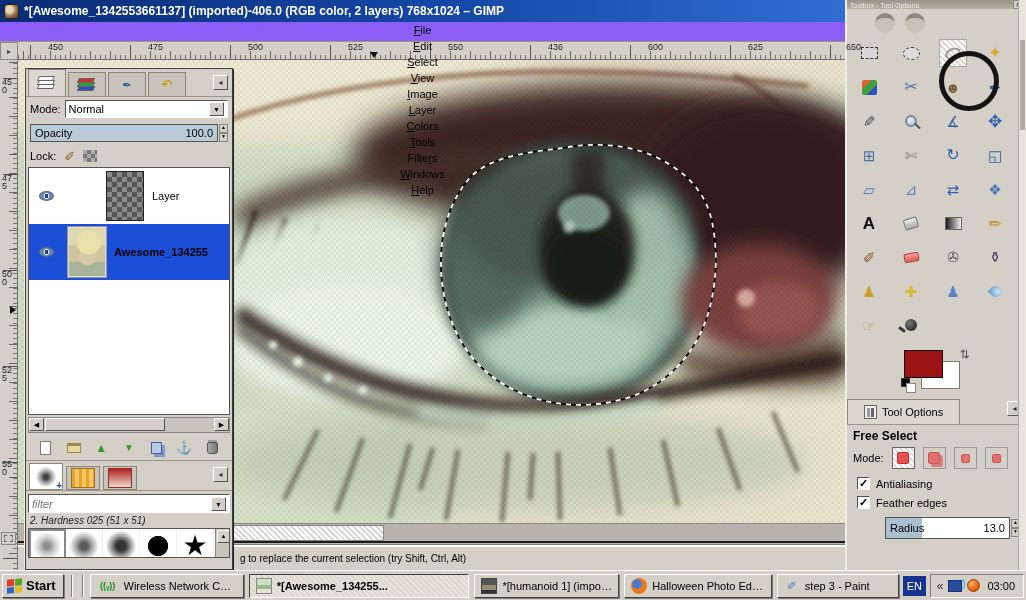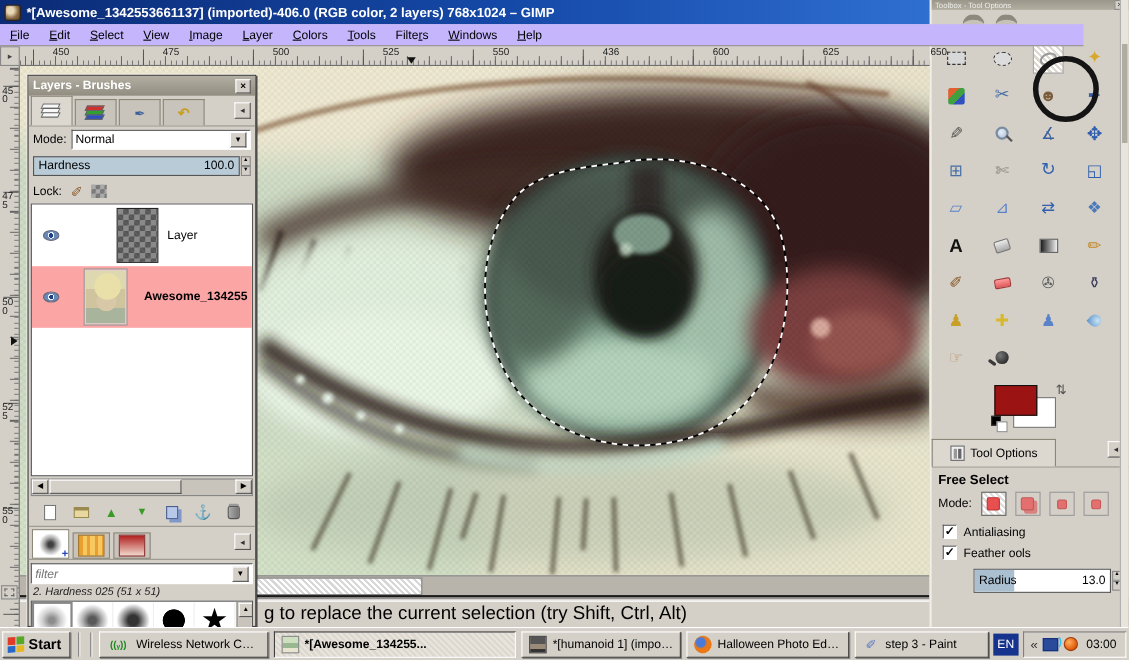--- a/index.html
+++ b/index.html
@@ -6,22 +6,22 @@
   html,body{width:1026px;height:600px;overflow:hidden;}
   body{font-family:"Liberation Sans",sans-serif;font-size:11px;background:#d4d0c8;position:relative;color:#000;}
 
   
   .titlebar{position:absolute;left:0;top:0;width:845px;height:22px;
     background:linear-gradient(90deg,#0b2b75 0%,#1549a8 55%,#2f6fd0 100%);
     color:#fff;display:flex;align-items:center;padding:0 4px;z-index:30;}
   .title-icon{width:15px;height:15px;border-radius:3px;margin-right:5px;
     background:radial-gradient(circle at 35% 35%,#e8d8b8 0 25%,#8a6a42 60%,#5a4228 100%);border:1px solid #30241a;}
   .title-text{font-weight:bold;font-size:12px;white-space:nowrap;overflow:hidden;text-overflow:ellipsis;}
-  .menubar{position:absolute;left:0;top:22px;width:985px;height:20px;background:#c4b5fd;
-    border-bottom:1px solid #9a968e;display:flex;align-items:center;z-index:30;}
+  .menubar{position:absolute;left:0;top:22px;width:845px;height:20px;background:#8b5cf6;
+    border-bottom:1px solid #9a968e;display:flex;align-items:center;z-index:30;flex-direction:column;}
   .menu-item{padding:2px 9px;cursor:default;}
   .menu-item u{text-decoration:underline;}
 
   
   .ruler-corner{position:absolute;left:0;top:42px;width:18px;height:18px;background:#d4d0c8;
     border:1px solid #888;z-index:21;font-size:8px;display:flex;align-items:center;justify-content:center;color:#444;}
   .hruler{position:absolute;left:18px;top:42px;width:827px;height:18px;background:#d4d0c8;border-bottom:1px solid #707070;z-index:20;
     background-image:
       repeating-linear-gradient(90deg,#555 0 1px,transparent 1px 100px),
       repeating-linear-gradient(90deg,#666 0 1px,transparent 1px 20px),
@@ -44,21 +44,21 @@
   
   .canvas{position:absolute;left:18px;top:60px;width:827px;height:463px;z-index:1;background:#cfdcc6;}
   .canvas svg{display:block;width:100%;height:100%;}
   .canvas-scroll{position:absolute;left:18px;top:523px;width:827px;height:22px;background:#b8b4ac;z-index:2;border-top:1px solid #888;}
   .canvas-scroll .thumb{position:absolute;left:0;top:1px;height:16px;width:322px;border:1px solid #888;
     background-image:repeating-linear-gradient(45deg,#ffffff 0 2px,#d8d8d8 2px 4px);}
   .canvas-scroll .dark{position:absolute;left:0;bottom:2px;width:100%;height:2px;background:#1a1a1a;}
 
   
   .statusbar{position:absolute;left:0;top:545px;width:1026px;height:25px;background:#d4d0c8;border-top:1px solid #fff;
-    box-shadow:inset 0 1px 0 #fff,0 -1px 0 #808080;display:flex;align-items:center;padding-left:240px;z-index:3;font-size:17px;}
+    box-shadow:inset 0 1px 0 #fff,0 -1px 0 #808080;display:flex;align-items:center;padding-left:240px;z-index:3;font-size:10px;}
 
   
   .ldock{position:absolute;left:25px;top:68px;width:208px;height:502px;background:#d4d0c8;z-index:10;
     border:1px solid #404040;box-shadow:1px 1px 0 #202020, -1px -1px 0 #f0ede6;}
   .ldock-title{height:18px;background:linear-gradient(180deg,#b2aea2,#918d80);color:#fff;font-weight:bold;
     display:flex;align-items:center;padding:0 4px;font-size:11px;}
   .ldock-close{margin-left:auto;width:14px;height:13px;background:#d4d0c8;border:1px solid;border-color:#fff #555 #555 #fff;
     font-size:9px;line-height:11px;text-align:center;color:#000;}
   .ltabs{height:28px;display:flex;align-items:flex-end;border-bottom:1px solid #9a968e;padding-left:2px;position:relative;}
   .ltab{width:38px;height:24px;border:1px solid #8a8678;border-bottom:none;background:#c8c4bc;margin-right:2px;
@@ -80,21 +80,21 @@
   .opacity-row{height:24px;padding:2px 4px;display:flex;align-items:center;}
   .slider{flex:1;height:18px;border:1px solid #555;background:#b9cbd7;display:flex;align-items:center;padding:0 4px;position:relative;}
   .slider .sval{margin-left:auto;}
   .spin{width:9px;height:18px;margin-left:1px;display:flex;flex-direction:column;}
   .spin i{flex:1;background:#d4d0c8;border:1px solid #888;font-size:5px;line-height:5px;text-align:center;}
   .lockrow{height:22px;display:flex;align-items:center;padding:0 4px;gap:8px;}
   .lock-brush{font-size:13px;color:#8a5a2a;}
   .lock-checker{width:14px;height:12px;background-image:linear-gradient(45deg,#777 25%,transparent 25% 75%,#777 75%),linear-gradient(45deg,#777 25%,#aaa 25% 75%,#777 75%);background-size:8px 8px;background-position:0 0,4px 4px;}
   .layerlist{height:248px;background:#fff;border:1px solid #555;margin:0 2px;overflow:hidden;}
   .layer-row{height:56px;display:flex;align-items:center;gap:8px;padding:2px 4px 2px 10px;background:#fff;}
-  .layer-row.selected{background:#fca5a5;justify-content:space-between;}
+  .layer-row.selected{background:#1d4ed8;}
   .eye{width:15px;height:10px;border-radius:50%;border:1px solid #667;background:radial-gradient(circle at 50% 50%,#204080 0 2px,#e8f0ff 2px 3px,#6888b8 3px);}
   .thumb{width:38px;height:50px;border:1px solid #222;margin-left:44px;}
   .thumb.checker{background-image:linear-gradient(45deg,#555 25%,transparent 25% 75%,#555 75%),linear-gradient(45deg,#555 25%,#8a8a8a 25% 75%,#555 75%),radial-gradient(circle at 55% 70%,#111 0 4px,transparent 5px);background-size:10px 10px,10px 10px,100% 100%;background-position:0 0,5px 5px,0 0;}
   .thumb.photo{margin-left:6px;border:1px solid #ddd;outline:1px solid #999;
     background:
       radial-gradient(circle at 55% 30%,#e8e0a8 0 30%,transparent 32%),
       radial-gradient(circle at 52% 58%,#d8c8a8 0 26%,transparent 28%),
       linear-gradient(180deg,#ded8b0 0 35%,#cfc49e 35% 70%,#a8b49c 70%);}
   .lname{white-space:nowrap;}
   .lname.bold{font-weight:bold;}
@@ -356,24 +356,20 @@
   <span class="vmark"></span>
   <span class="qmask"></span>
 </div>
 <span class="vcorner-num">53</span>
 
 <div class="statusbar">
   <span>g to replace the current selection (try Shift, Ctrl, Alt)</span>
 </div>
 
 <div class="ldock">
-  <div class="ldock-title">
-    <span>Layers - Brushes</span>
-    <span class="ldock-close">×</span>
-  </div>
   <div class="ltabs">
     <span class="ltab on">
         <span class="stack">
           <i></i>
           <i></i>
           <i></i>
         </span>
       </span>
     <span class="ltab">
         <span class="stack rgb">
@@ -392,21 +388,21 @@
   </div>
   <div class="lrow">
     <label>Mode:</label>
     <span class="combo">
       <span>Normal</span>
       <span class="arrow">▼</span>
     </span>
   </div>
   <div class="opacity-row">
     <span class="slider">
-      <span>Hardness</span>
+      <span>Opacity</span>
       <span class="sval">100.0</span>
     </span>
     <span class="spin">
         <i>▲</i>
         <i>▼</i>
       </span>
   </div>
   <div class="lockrow">
     <label>Lock:</label>
     <span class="lock-brush">✐</span>
@@ -684,21 +680,21 @@
       <span class="mode-btn half">
           <span class="msq dim" style="width:9px;height:9px;"></span>
         </span>
     </div>
     <div class="chk-row">
       <span class="chk">✓</span>
       <span>Antialiasing</span>
     </div>
     <div class="chk-row">
       <span class="chk">✓</span>
-      <span>Feather ools</span>
+      <span>Feather edges</span>
     </div>
     <div class="radius-row">
       <span class="radius-bar">
         <span class="radius-fill"></span>
         <label>Radius</label>
         <span class="rv">13.0</span>
       </span>
       <span class="spin">
           <i>▲</i>
           <i>▼</i>

